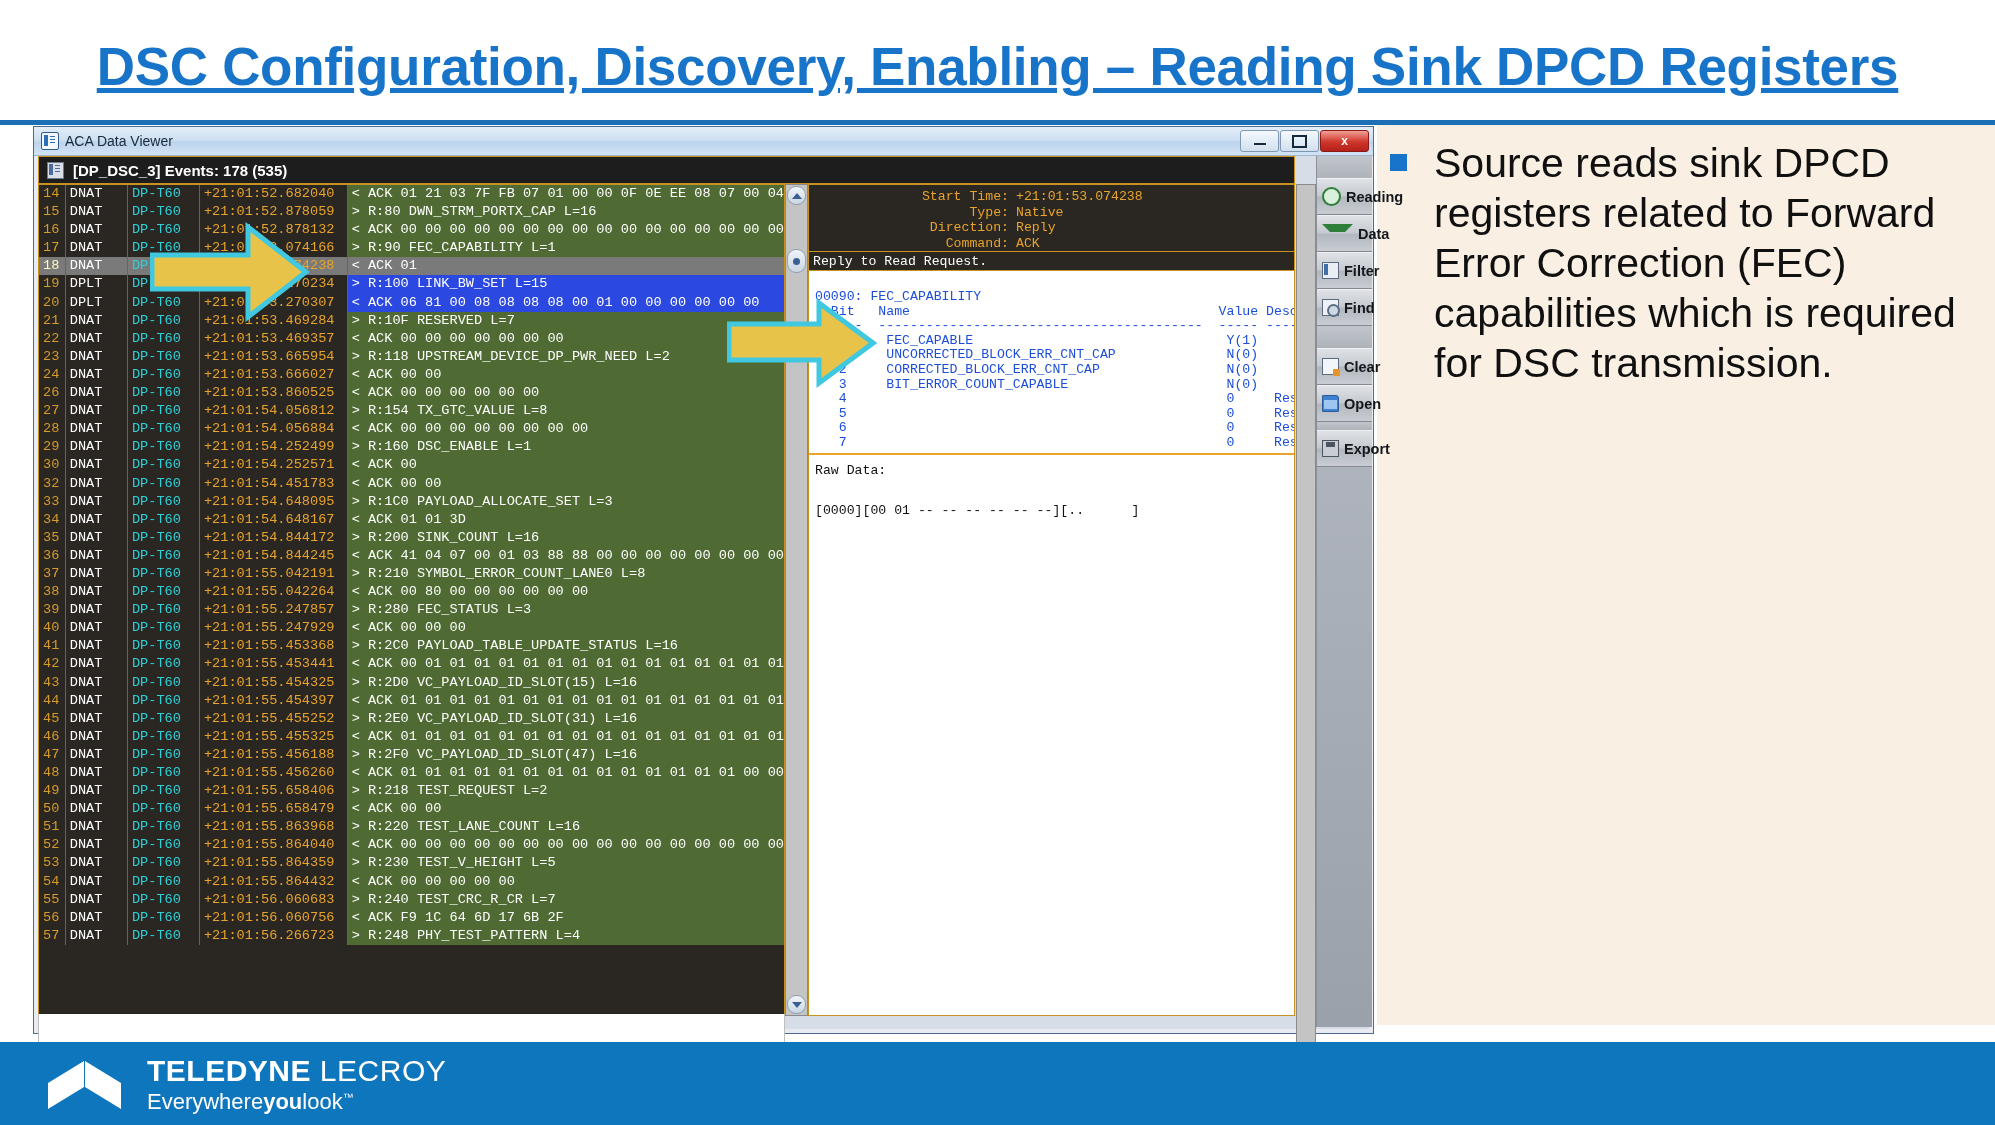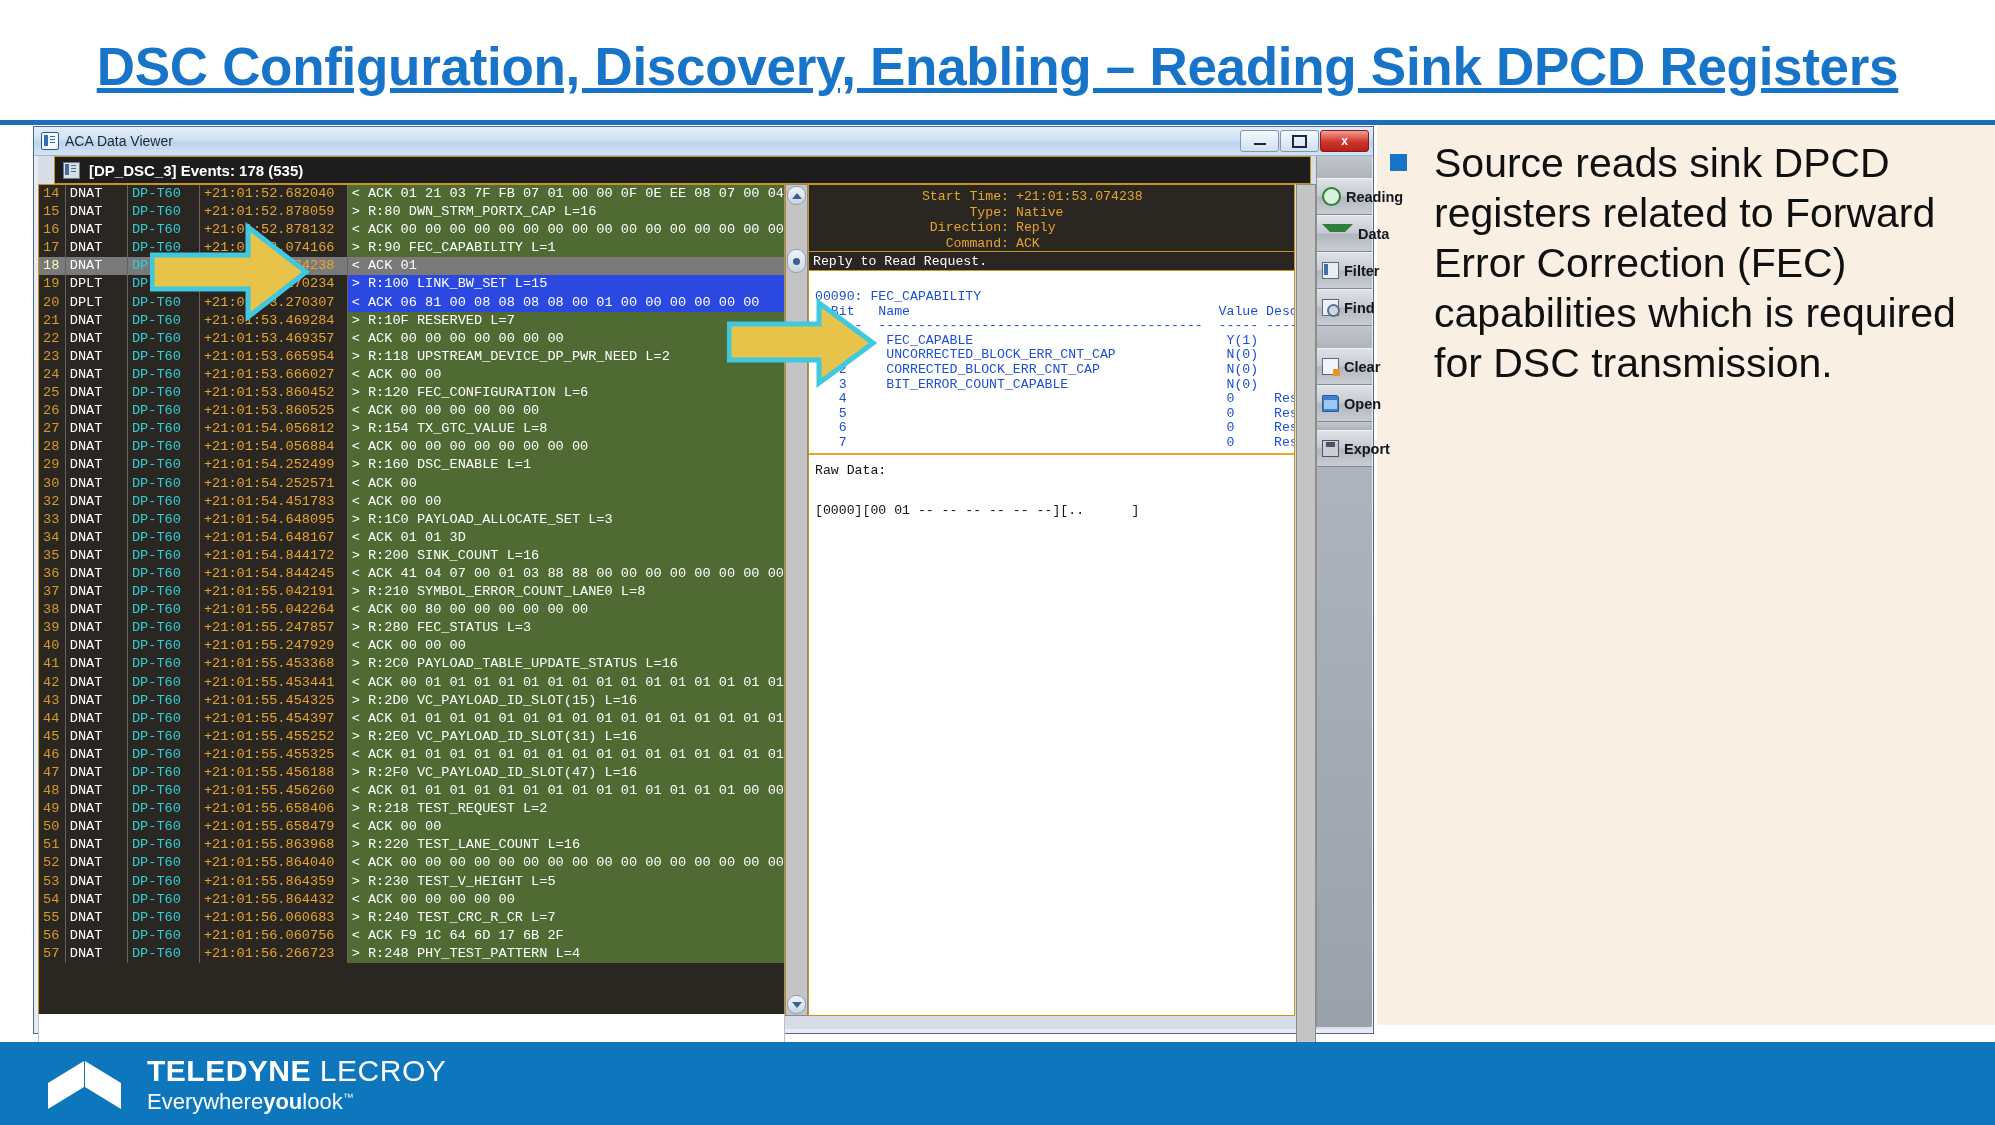--- a/index.html
+++ b/index.html
@@ -86,21 +86,21 @@
     border-color:#8b1a15;color:#fff;font-weight:bold;
   }
   .win-btn .min-glyph{display:block;width:12px;height:2px;background:#16283b;margin-top:6px;}
   .win-btn .max-glyph{display:block;width:11px;height:9px;border:2px solid #16283b;}
   
   #client{
     position:absolute;left:4px;top:29px;right:4px;bottom:4px;
     background:#d7dde6;
   }
   #events-header{
-    position:absolute;left:16px;top:0;width:1255px;height:26px;
+    position:absolute;left:0;top:0;width:1255px;height:26px;
     background:#1d1d1d;border:1px solid #c8921f;
     display:flex;align-items:center;
   }
   #events-header .eh-icon{
     width:15px;height:15px;margin-left:8px;margin-right:9px;flex:0 0 auto;
     background:#d8dde6;border:1px solid #6a7a8c;position:relative;
   }
   #events-header .eh-icon:before{
     content:"";position:absolute;left:1px;top:1px;width:4px;height:11px;background:#4a6b9c;
   }
@@ -353,27 +353,20 @@
               <td class="c-dev">DP-T60</td>
               <td class="c-time">+21:01:53.665954</td>
               <td class="c-msg">&gt; R:118 UPSTREAM_DEVICE_DP_PWR_NEED L=2</td>
             </tr>
             <tr class="r-green">
               <td class="c-idx">24</td>
               <td class="c-typ">DNAT</td>
               <td class="c-dev">DP-T60</td>
               <td class="c-time">+21:01:53.666027</td>
               <td class="c-msg">&lt; ACK 00 00</td>
-            </tr>
-            <tr class="r-green">
-              <td class="c-idx">25</td>
-              <td class="c-typ">DNAT</td>
-              <td class="c-dev">DP-T60</td>
-              <td class="c-time">+21:01:53.860452</td>
-              <td class="c-msg">&gt; R:120 FEC_CONFIGURATION L=6</td>
             </tr>
             <tr class="r-green">
               <td class="c-idx">26</td>
               <td class="c-typ">DNAT</td>
               <td class="c-dev">DP-T60</td>
               <td class="c-time">+21:01:53.860525</td>
               <td class="c-msg">&lt; ACK 00 00 00 00 00 00</td>
             </tr>
             <tr class="r-green">
               <td class="c-idx">27</td>

